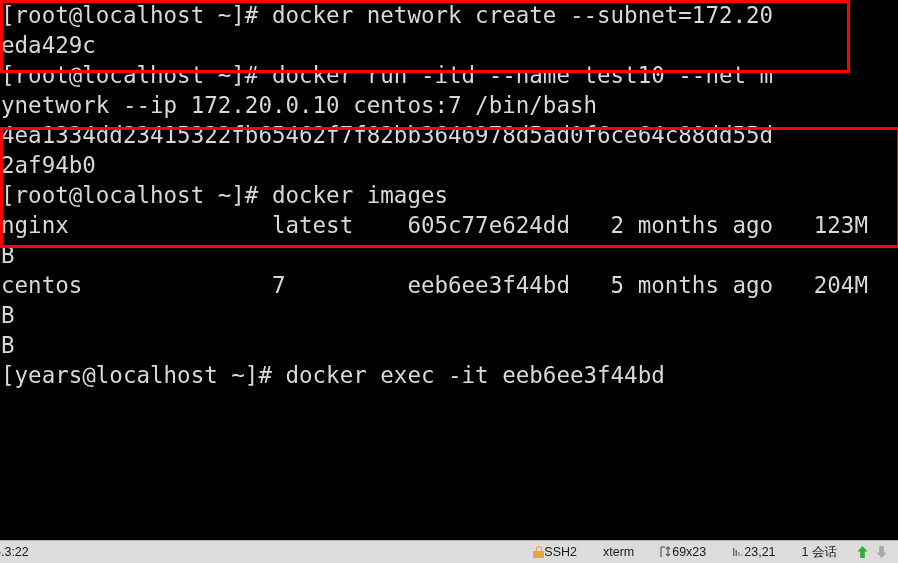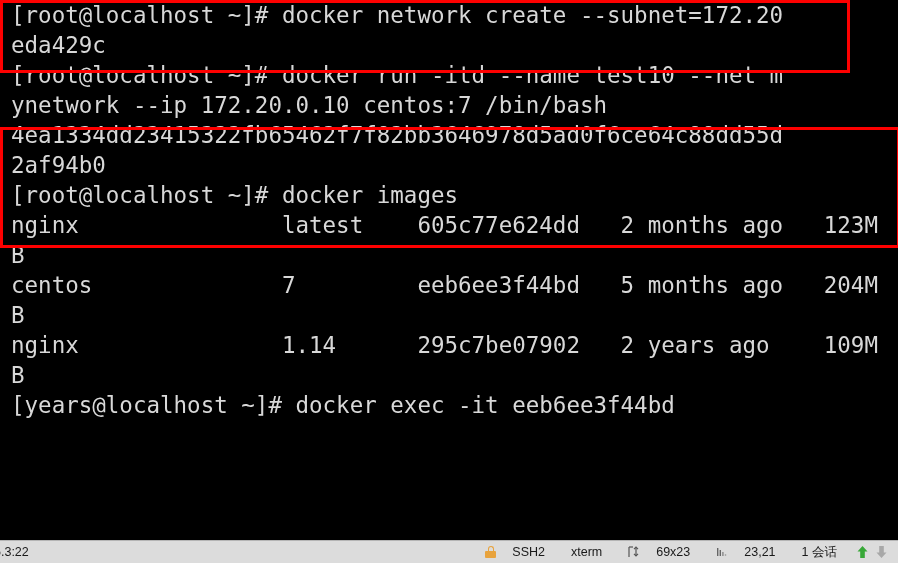--- a/index.html
+++ b/index.html
@@ -34,21 +34,21 @@
 
   .term-line {
     position: relative;
     height: 30px;
     line-height: 30px;
     font-family: "DejaVu Sans Mono", "Liberation Mono", monospace;
     font-size: 22.5px;
     letter-spacing: 0px;
     color: #d8d8d8;
     white-space: pre;
-    padding-left: 11px;
+    padding-left: 1px;
     box-sizing: border-box;
   }
 
   
   .redbox {
     position: absolute;
     border: 3px solid #fe0000;
     box-sizing: border-box;
     pointer-events: none;
   }
@@ -93,21 +93,21 @@
     margin-left: auto;
     display: flex;
     align-items: center;
     gap: 0px;
     padding-right: 6px;
   }
 
   .status-cell {
     display: flex;
     align-items: center;
-    gap: 16px;
+    gap: 0;
     padding: 0 13px;
     white-space: nowrap;
   }
 
   
   .lock-icon {
     position: relative;
     display: inline-block;
     width: 11px;
     height: 12px;
@@ -166,21 +166,20 @@
     <div class="term-line">eda429c</div>
     <div class="term-line">[root@localhost ~]# docker run -itd --name test10 --net m</div>
     <div class="term-line">ynetwork --ip 172.20.0.10 centos:7 /bin/bash</div>
     <div class="term-line">4ea1334dd23415322fb65462f7f82bb3646978d5ad0f6ce64c88dd55d</div>
     <div class="term-line">2af94b0</div>
     <div class="term-line">[root@localhost ~]# docker images</div>
     <div class="term-line">nginx               latest    605c77e624dd   2 months ago   123M</div>
     <div class="term-line">B</div>
     <div class="term-line">centos              7         eeb6ee3f44bd   5 months ago   204M</div>
     <div class="term-line">B</div>
-    <div class="term-line">nginx               1.14      295c7be07902   2 years ago    109M</div>
     <div class="term-line">B</div>
     <div class="term-line">[years@localhost ~]# docker exec -it eeb6ee3f44bd</div>
 
     <div class="redbox" id="redbox-1"></div>
     <div class="redbox" id="redbox-2"></div>
   </div>
 
   <div id="statusbar">
 
     <div id="status-left">5.3:22</div>

